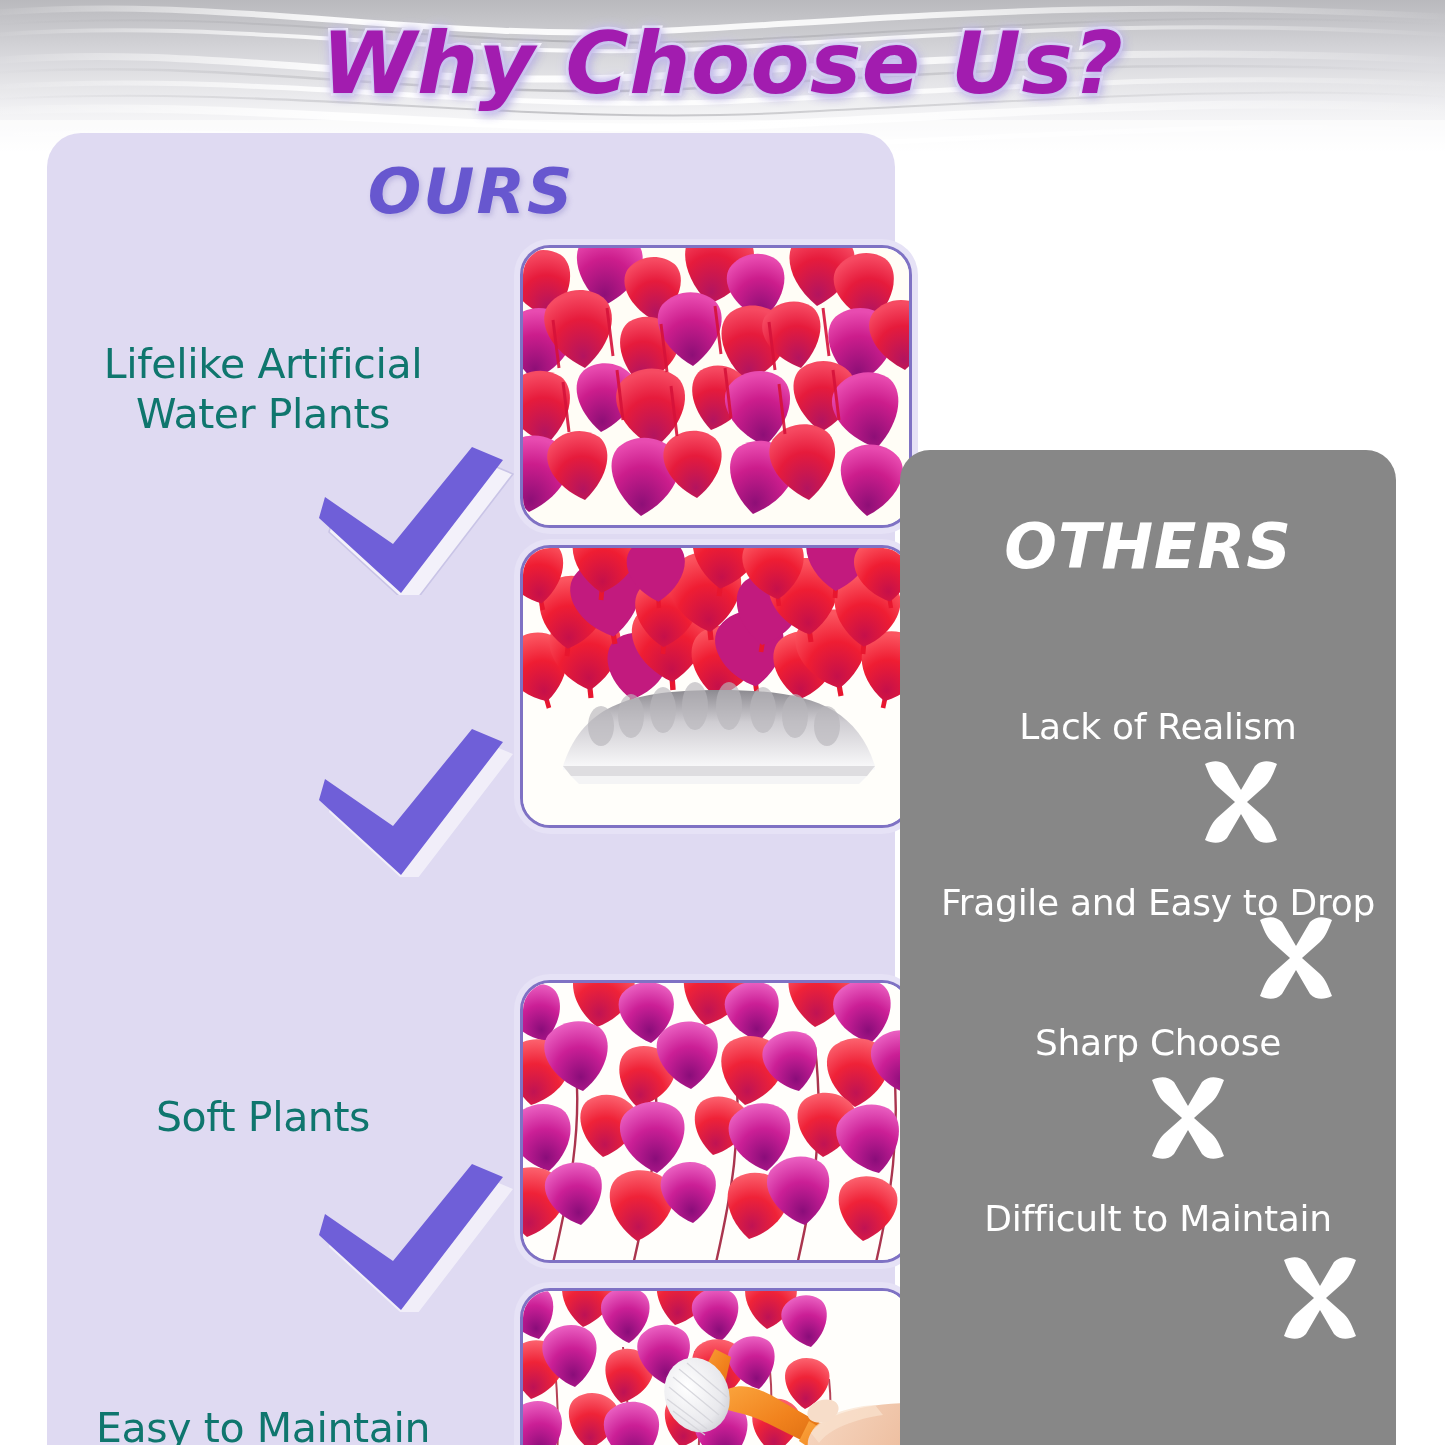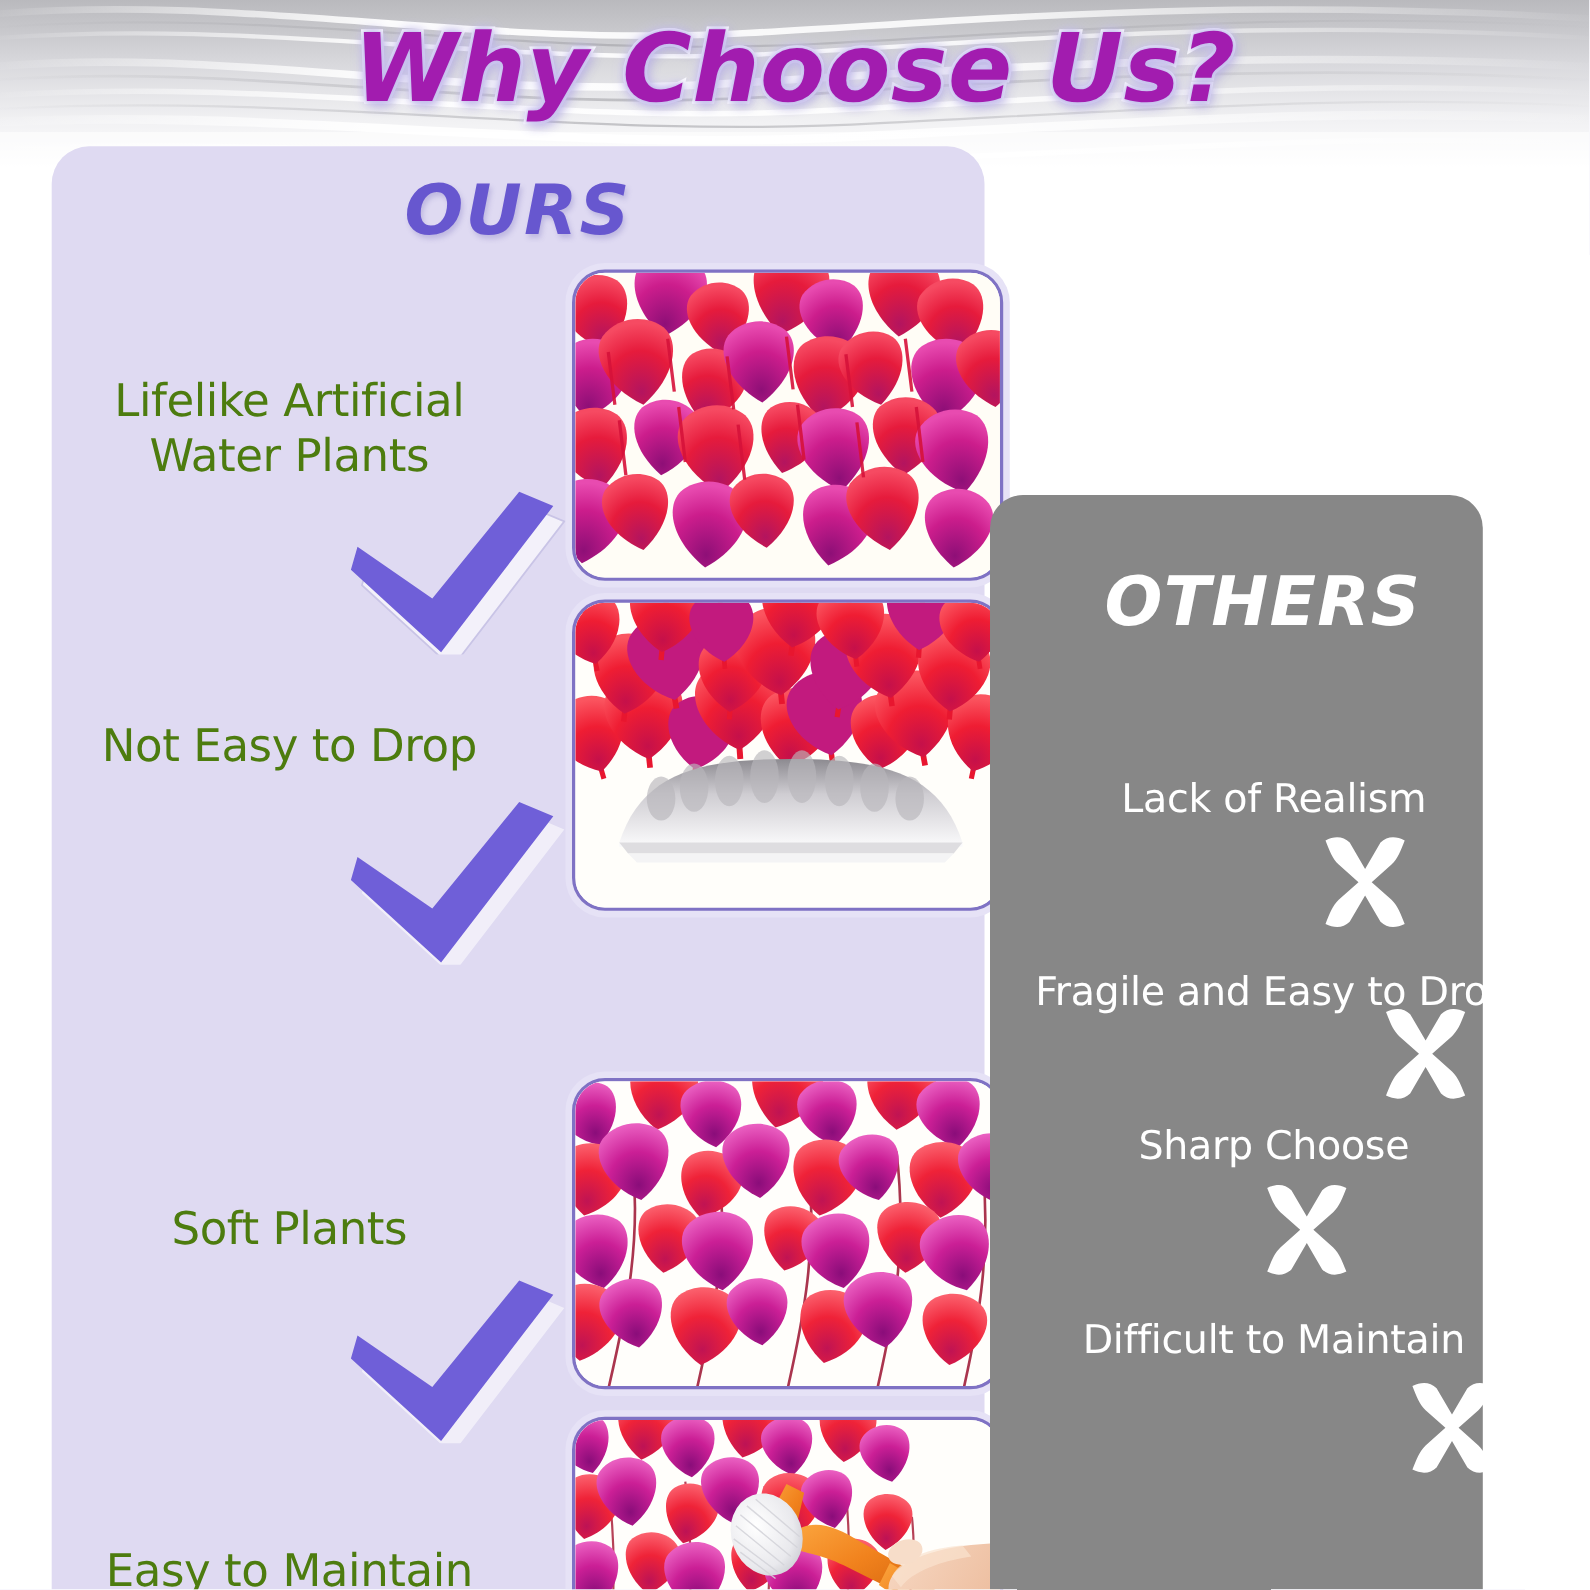--- a/index.html
+++ b/index.html
@@ -88,21 +88,21 @@
     height: 300px;
   }
   .ours-label {
     position: absolute;
     left: 18px;
     width: 396px;
     text-align: center;
     font-family: "DejaVu Sans", sans-serif;
     font-size: 41px;
     font-weight: 400;
-    color: #4d7c0f;
+    color: #0f766e;
     line-height: 1.22;
     letter-spacing: -0.4px;
   }
   .check-holder {
     position: absolute;
     left: 250px;
     width: 220px;
     height: 150px;
   }
   .check-holder svg { display: block; }
@@ -120,21 +120,21 @@
     box-shadow: 0 0 0 6px #e6e2f6;
   }
   .ours-photo .inner { position:absolute; inset:0; overflow:hidden; }
   .ours-photo svg { display:block; }
 
   
   #others-panel {
     position: absolute;
     left: 900px;
     top: 450px;
-    width: 448px;
+    width: 496px;
     height: 995px;
     background: #878787;
     border-radius: 30px 30px 0 0;
     z-index: 3;
   }
   #others-heading {
     position: absolute;
     left: 0;
     top: 60px;
     width: 496px;
@@ -304,21 +304,20 @@
                   <path d="M262,186 L256,136"></path>
                   <path d="M316,172 L310,122"></path>
               </g>
             </g>
           </svg>
         </div>
       </div>
     </div>
 
     <div class="ours-row" style="top:412px;">
-      <div class="ours-label" style="top:108px;">Not Easy to Drop</div>
       <div class="check-holder" style="top:182px;">
         <svg width="220" height="150" viewBox="0 0 220 150">
           <path d="M22,73 L28,52 L96,99 L175,2 L206,15 L104,148 Z" fill="#ffffff" opacity="0.55" transform="translate(10,12)"></path>
           <path d="M22,73 L28,52 L96,99 L175,2 L206,15 L104,148 Z" fill="#6f5fd8"></path>
         </svg>
       </div>
       <div class="ours-photo" style="top:0px;">
         <div class="inner">
           <svg width="392" height="283" viewBox="0 0 392 283" preserveAspectRatio="xMidYMid slice">
             <defs>

